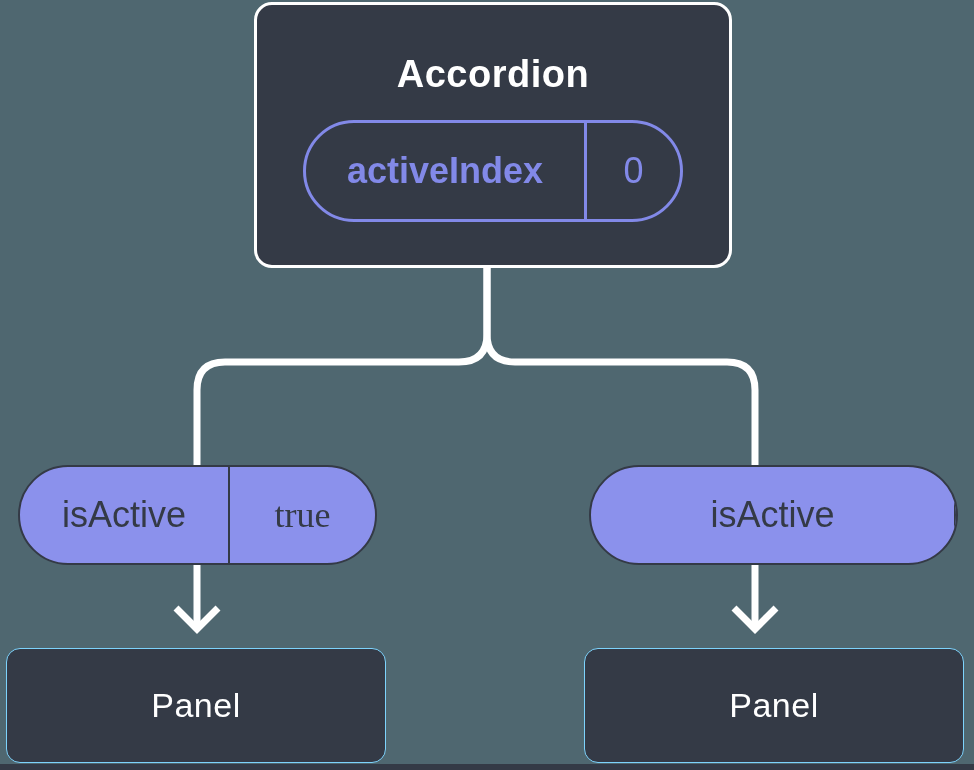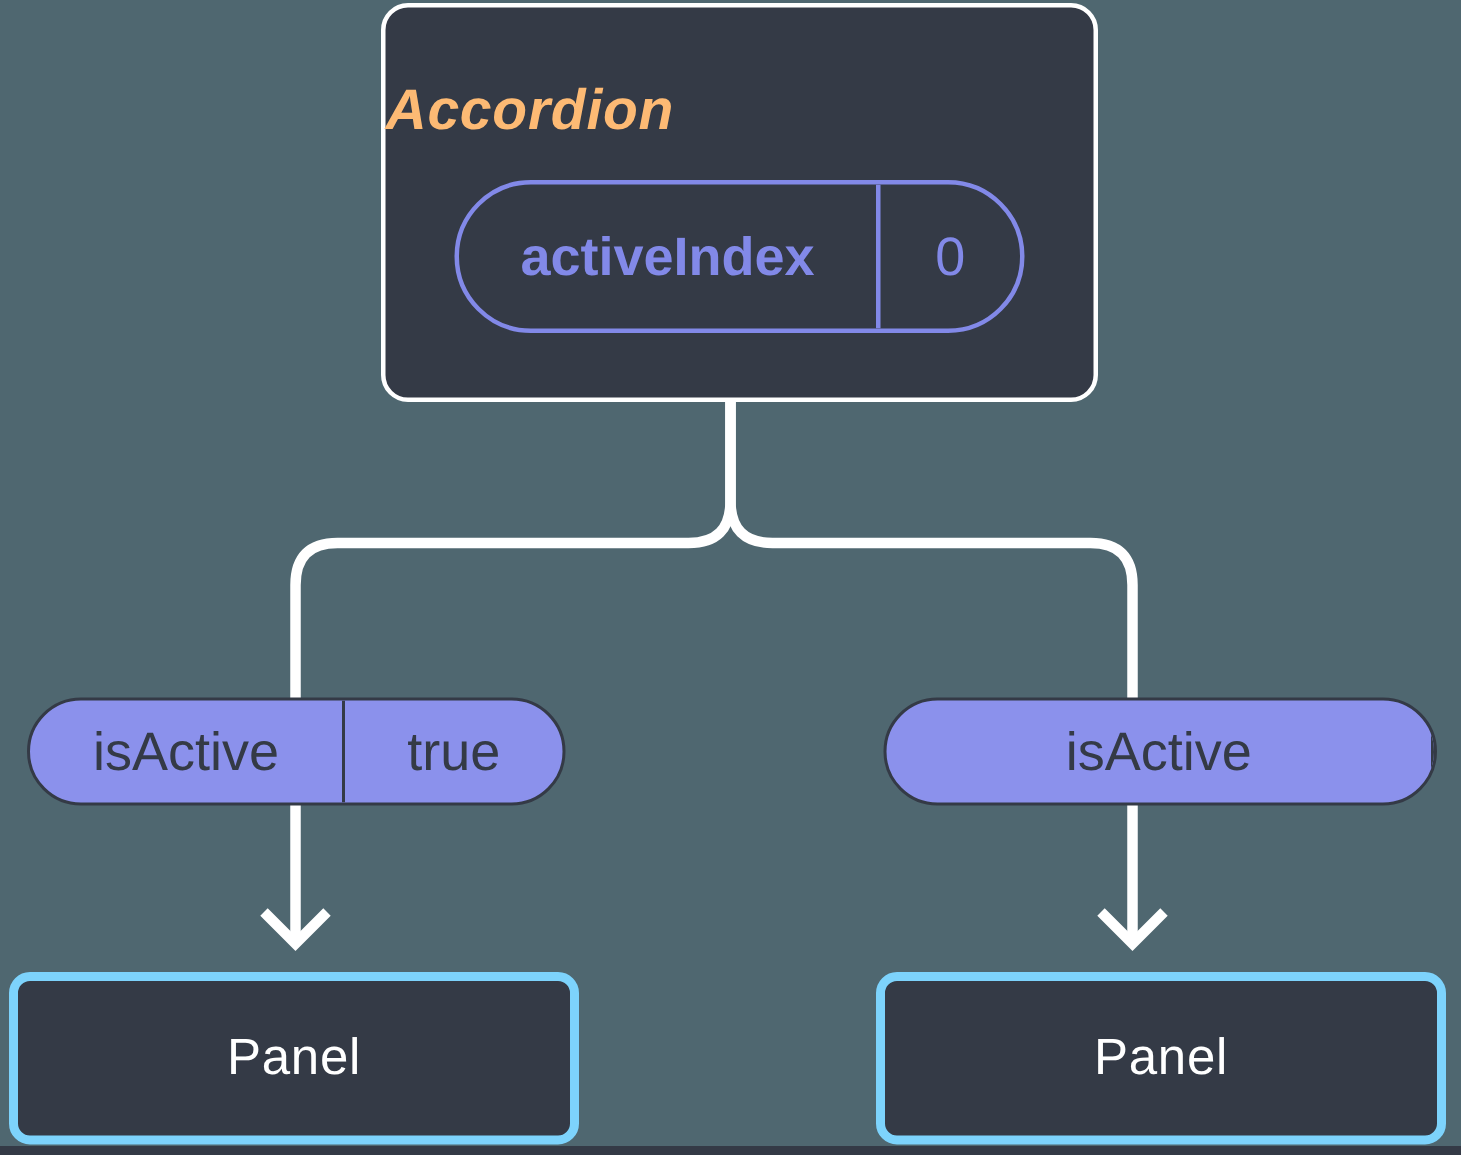--- a/index.html
+++ b/index.html
@@ -39,27 +39,26 @@
     width: 478px;
     height: 266px;
     box-sizing: border-box;
     background: #343A46;
     border: 3px solid #FFFFFF;
     border-radius: 18px;
     padding-top: 47px;
     z-index: 2;
   }
   .node-root-title {
-    text-align: left;
-    color: #fdba74;
+    text-align: center;
+    color: #ffffff;
     font-size: 38px;
     font-weight: 600;
     line-height: 1.2;
     letter-spacing: 0.5px;
-    font-style: italic;
   }
   .state-pill {
     margin: 22px auto 0 auto;
     width: 380px;
     height: 102px;
     box-sizing: border-box;
     border: 3px solid #8289E8;
     border-radius: 51px;
     display: flex;
     align-items: stretch;
@@ -83,21 +82,21 @@
     display: flex;
     align-items: center;
     justify-content: center;
     color: #8289E8;
     font-size: 36px;
     font-weight: 400;
   }
   .prop-pill {
     position: absolute;
     top: 465px;
-    height: 72px;
+    height: 100px;
     box-sizing: border-box;
     background: #8B91EC;
     border: 2px solid #343A46;
     border-radius: 50px;
     display: flex;
     align-items: stretch;
     overflow: hidden;
     z-index: 2;
   }
   .prop-pill .seg-name {
@@ -115,31 +114,31 @@
   }
   .prop-pill .seg-value {
     display: flex;
     align-items: center;
     justify-content: center;
     color: #343A46;
     font-size: 36px;
     font-weight: 400;
   }
   .prop-pill-left { left: 18px; width: 359px; }
-  .prop-pill-left .seg-value { width: 145px; }
+  .prop-pill-left .seg-value { width: 145px; font-family: Liberation Serif, serif; }
   .prop-pill-right { left: 589px; width: 369px; }
   .prop-pill-right .seg-value { width: 156px; }
   .panel-node {
     position: absolute;
     top: 648px;
     width: 380px;
     height: 115px;
     box-sizing: border-box;
     background: #343A46;
-    border: 6px solid #7dd3fc;
+    border: 1px solid #7dd3fc;
     border-radius: 14px;
     display: flex;
     align-items: center;
     justify-content: center;
     z-index: 2;
   }
   .panel-node-left { left: 6px; }
   .panel-node-right { left: 584px; }
   .panel-title {
     color: #FFFFFF;

